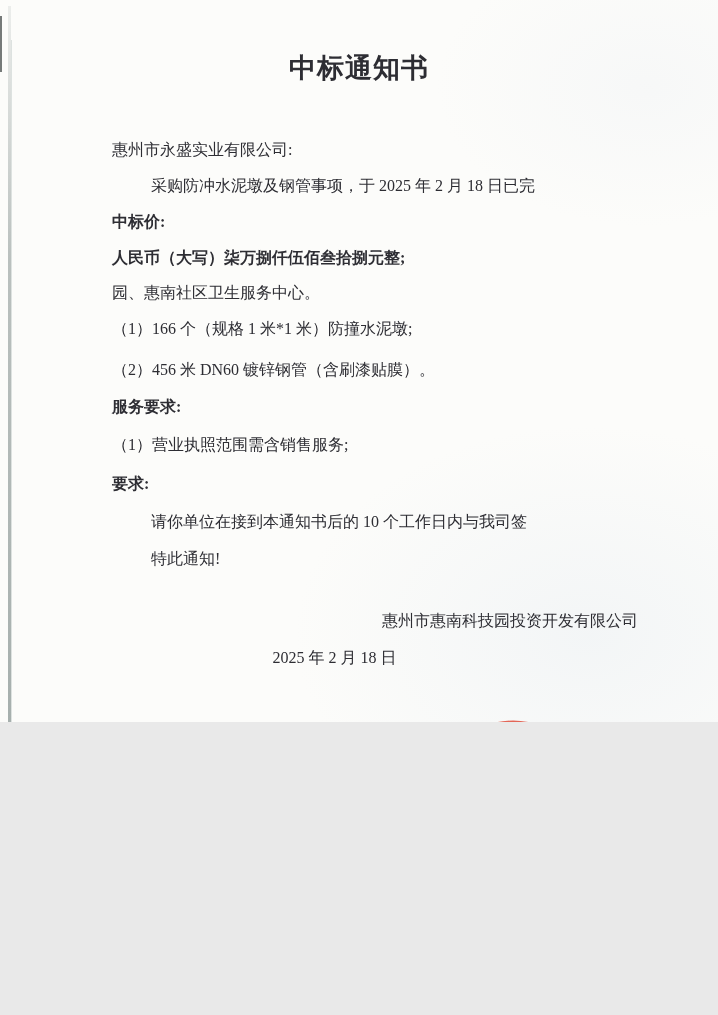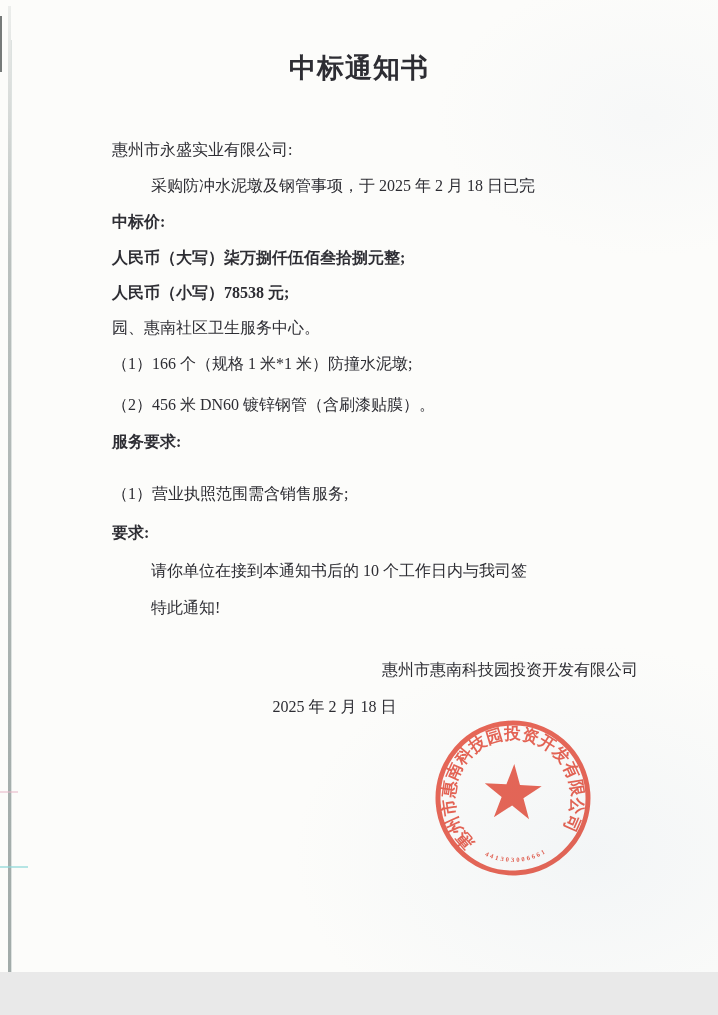--- a/index.html
+++ b/index.html
@@ -1,18 +1,18 @@
 <!DOCTYPE html>
 <html><head>
 <meta charset="utf-8">
 <style>
   html,body{margin:0;padding:0;background:#e9e9e9;}
   .page{
     position:relative;
-    width:718px;height:972px;
+    width:718px;height:722px;
     background:#fcfcfa;
     background-image:
       radial-gradient(ellipse 420px 300px at 82% 88%, rgba(222,230,238,.30), rgba(222,230,238,0) 70%),
       radial-gradient(ellipse 300px 200px at 90% 12%, rgba(228,233,240,.22), rgba(228,233,240,0) 70%);
     overflow:hidden;
     font-family:"Liberation Serif","DejaVu Serif",serif;
     color:#2d2d33;
   }
   
   .edge-line{position:absolute;left:8px;top:6px;height:1009px;width:3px;
@@ -55,26 +55,25 @@
   <div class="mark-pink"></div>
   <div class="mark-cyan"></div>
 
   <h1 class="title">中标通知书</h1>
 
   <div class="content">
     <div class="ln">惠州市永盛实业有限公司:</div>
     <div class="ln indent">采购防冲水泥墩及钢管事项，于 2025 年 2 月 18 日已完</div>
     <div class="ln b">中标价:</div>
     <div class="ln b">人民币（大写）柒万捌仟伍佰叁拾捌元整;</div>
-    <div class="ln b" style="margin-top:-1px">人民币（小写）78538 元;</div>
     <div class="ln" style="margin-top:-1px">园、惠南社区卫生服务中心。</div>
     <div class="ln">（1）166 个（规格 1 米*1 米）防撞水泥墩;</div>
     <div class="ln" style="margin-top:5px">（2）456 米 DN60 镀锌钢管（含刷漆贴膜）。</div>
     <div class="ln b" style="margin-top:1px">服务要求:</div>
-    <div class="ln" style="margin-top:16px">（1）营业执照范围需含销售服务;</div>
+    <div class="ln" style="margin-top:2px">（1）营业执照范围需含销售服务;</div>
     <div class="ln b" style="margin-top:3px">要求:</div>
     <div class="ln indent" style="margin-top:2px">请你单位在接到本通知书后的 10 个工作日内与我司签</div>
     <div class="ln indent" style="margin-top:1px">特此通知!</div>
     <div class="ln sig" style="margin-top:26px">惠州市惠南科技园投资开发有限公司</div>
     <div class="ln date" style="margin-top:1px">2025 年 2 月 18 日</div>
   </div>
 
   <svg class="stamp" viewBox="0 0 160 160">
     <defs>
       <path id="arcTop" d="M 38.3,121.7 A 59,59 0 1 1 121.7,121.7" fill="none"></path>

